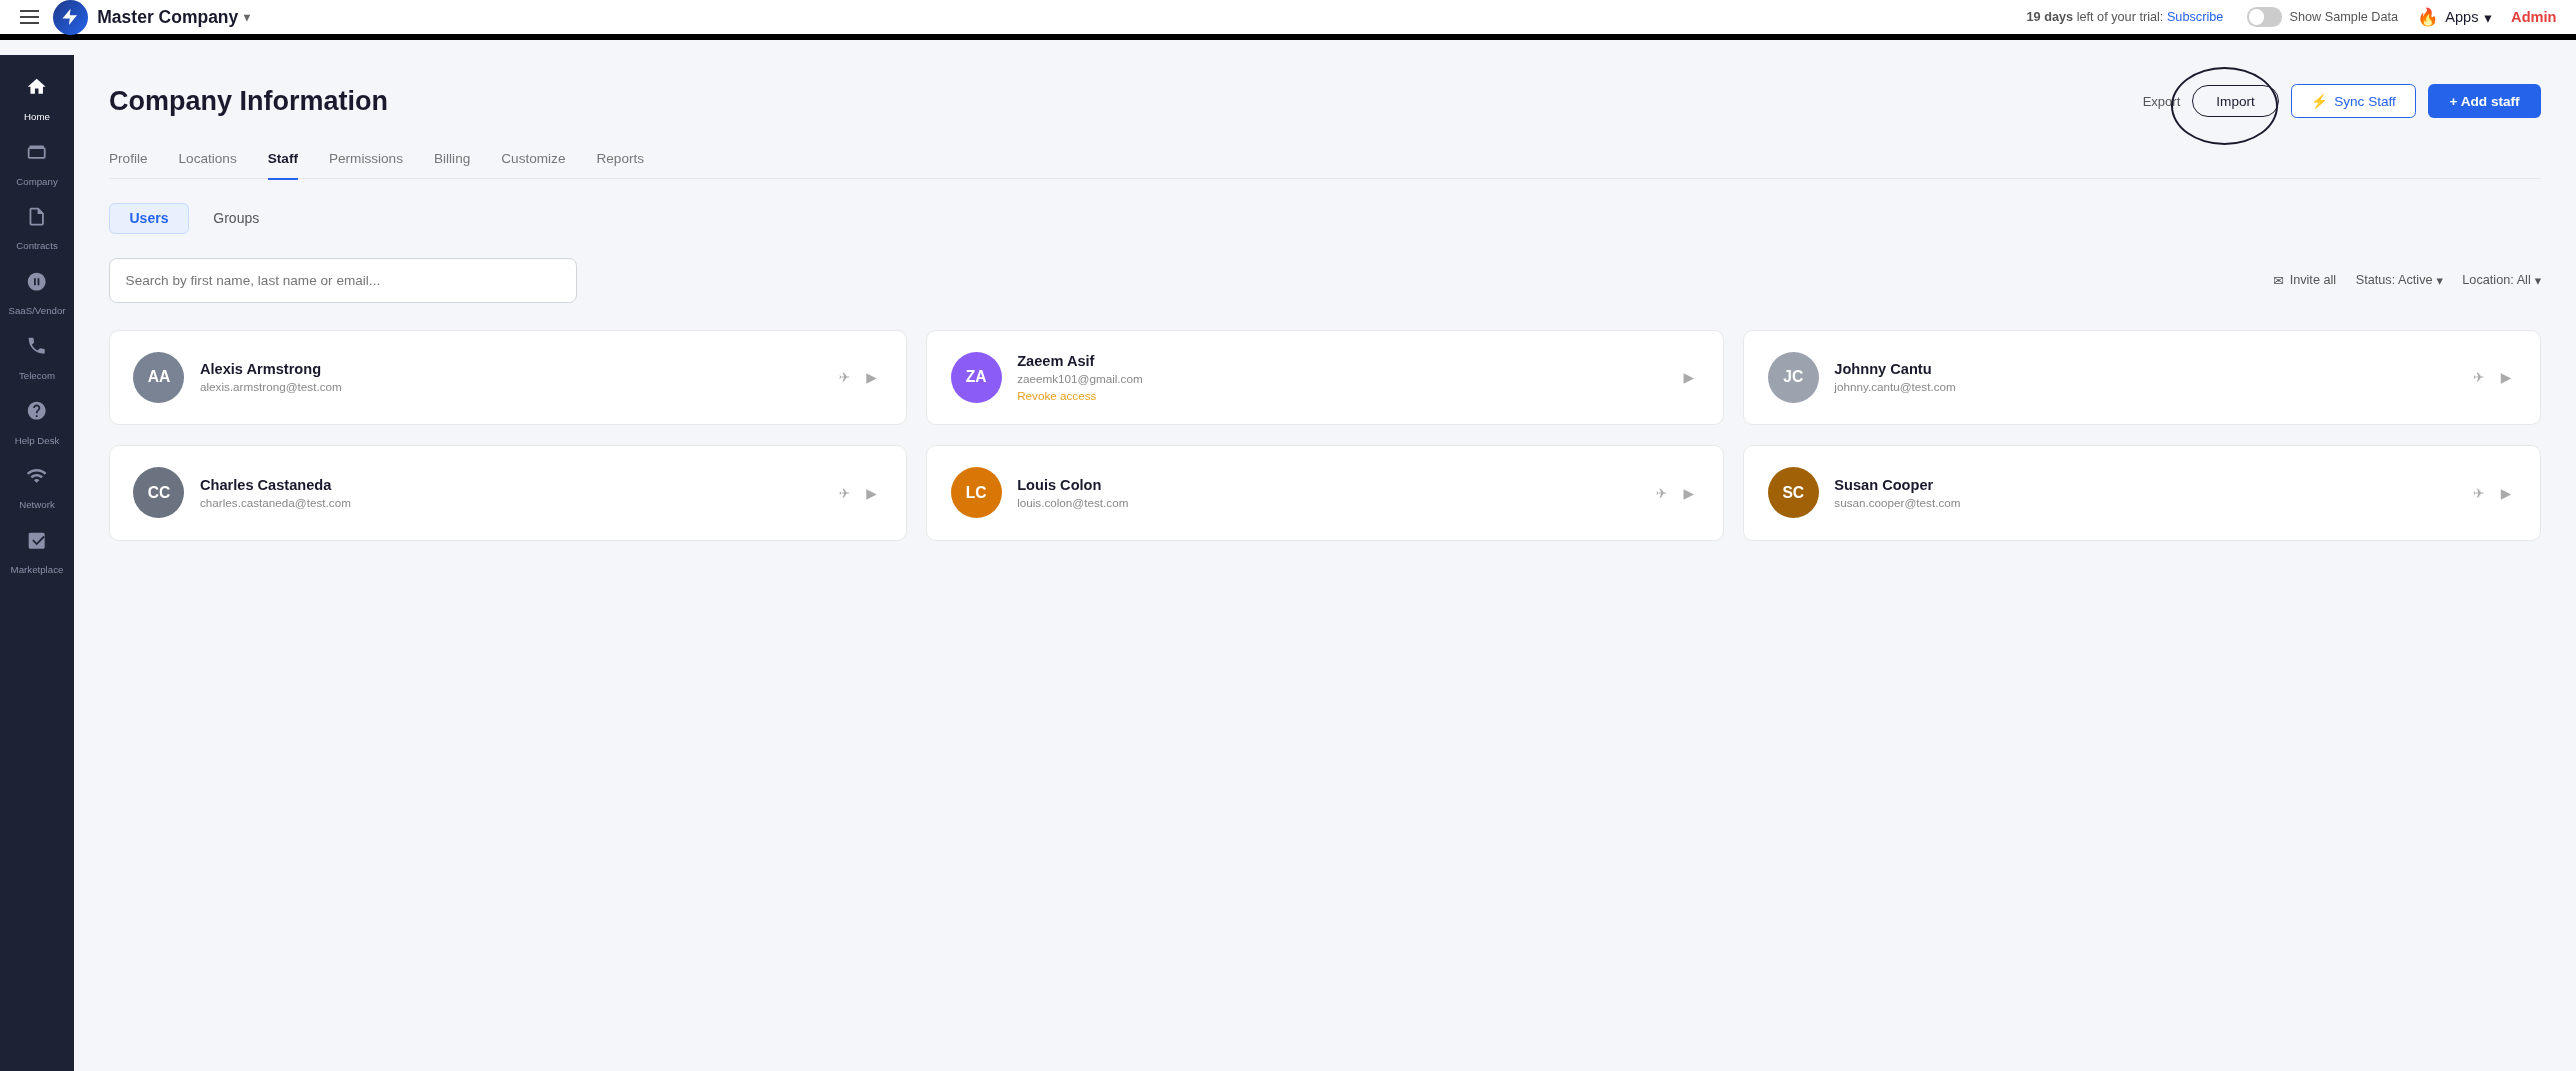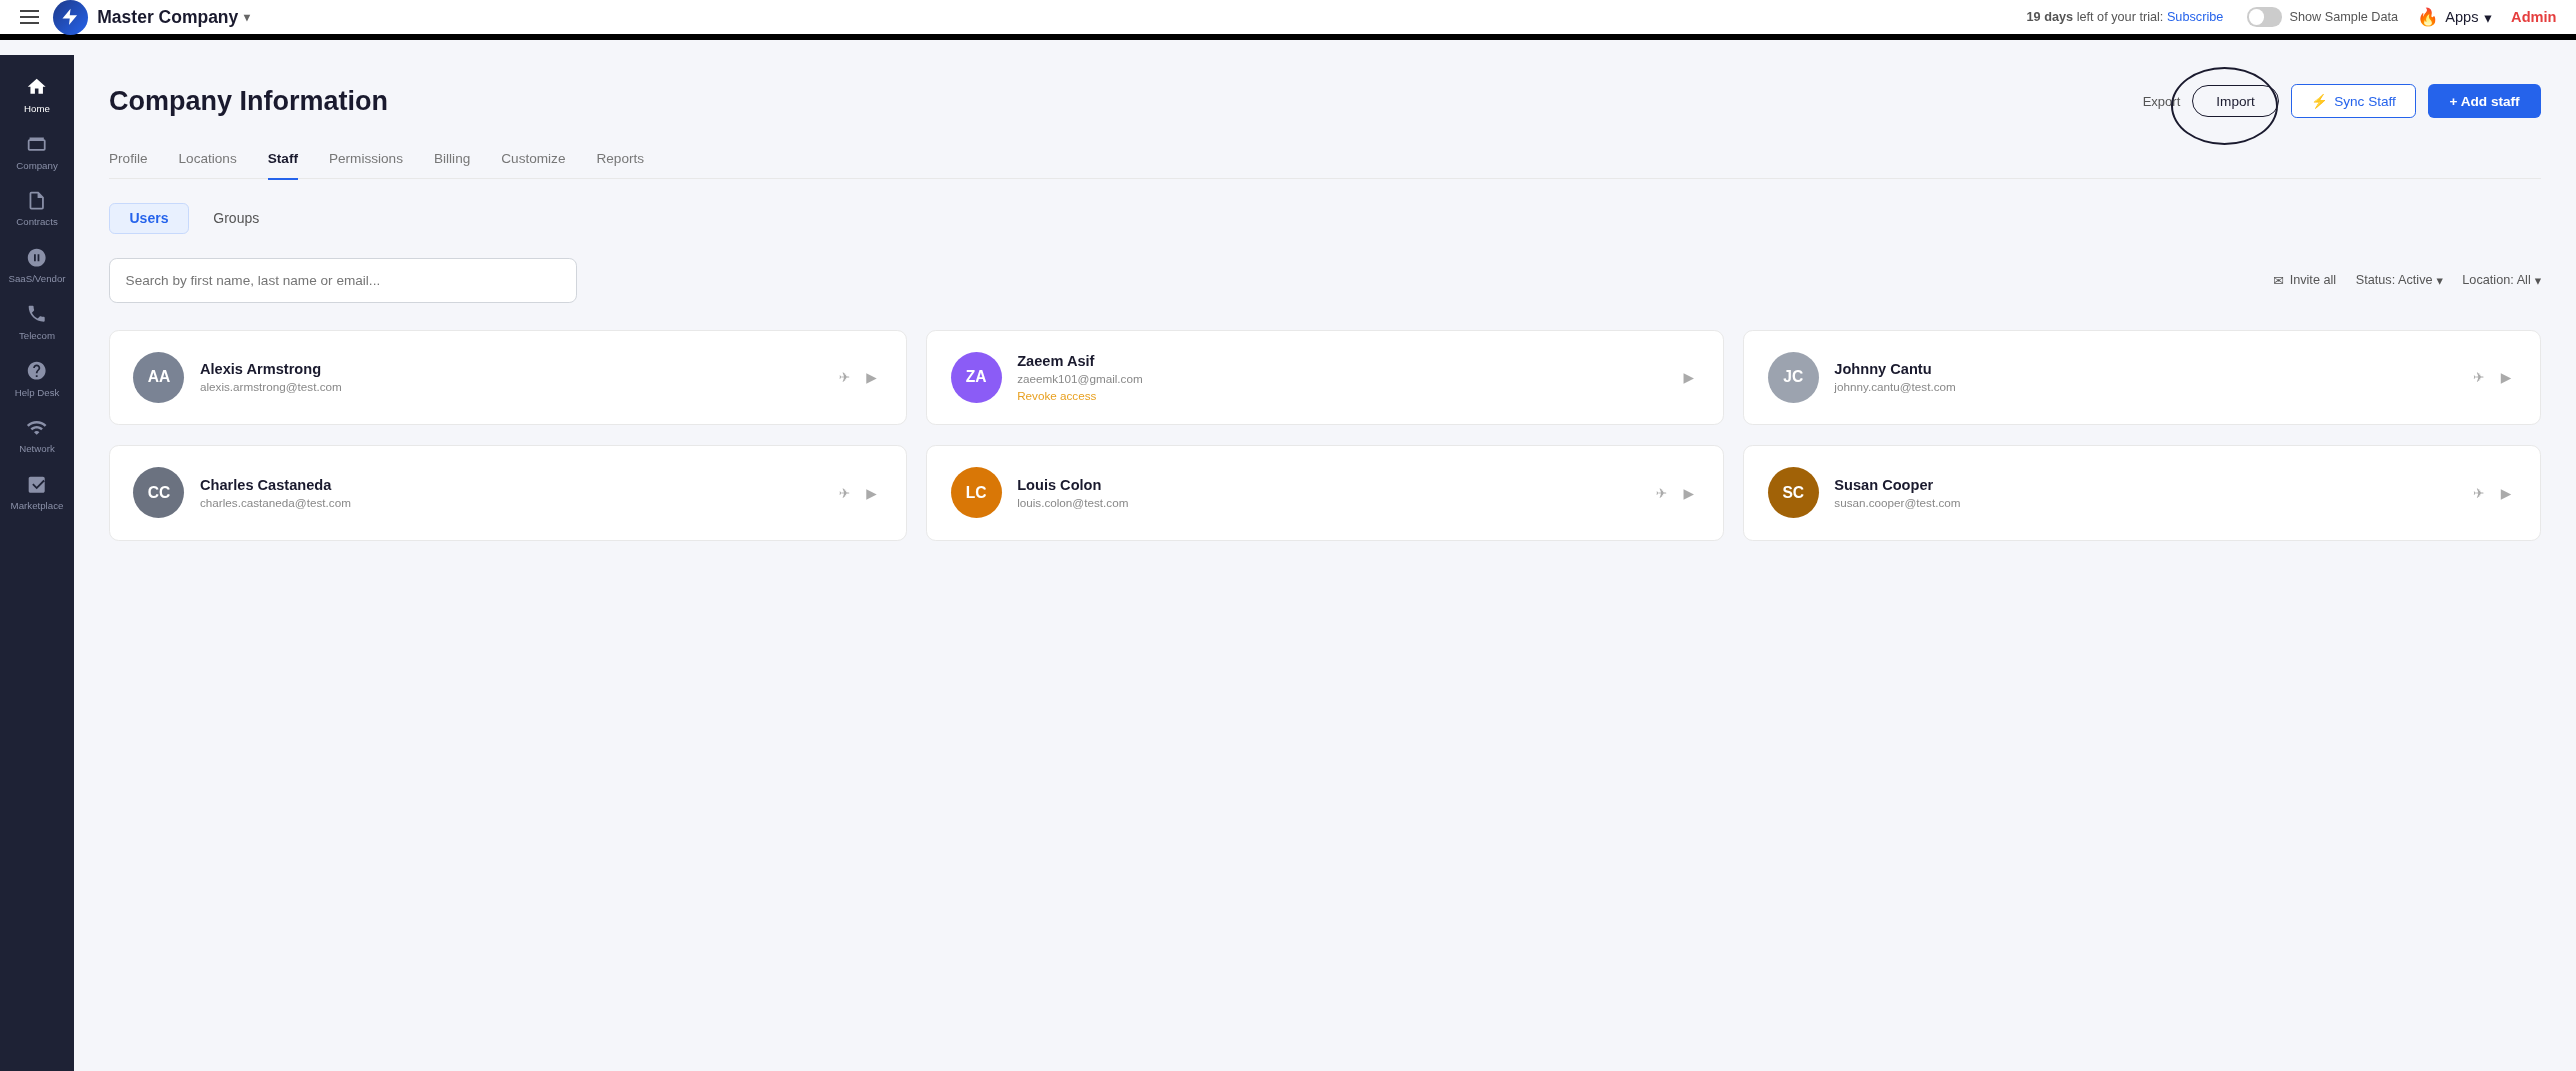--- a/index.html
+++ b/index.html
@@ -29,21 +29,21 @@
 
     
     .sidebar {
       position: fixed; left: 0; top: 55px; bottom: 0; width: 74px;
       background: #1e2235; display: flex; flex-direction: column; align-items: center;
       padding: 11.7px 0; z-index: 90; overflow-y: auto;
     }
     .sidebar-item {
       display: flex; flex-direction: column; align-items: center; justify-content: center;
       width: 100%; padding: 9.7px 0; cursor: pointer; color: #8a90a8;
-      font-size: 9.7px; gap: 5px; transition: color 0.2s;
+      font-size: 9.7px; gap: 13px; transition: color 0.2s;
     }
     .sidebar-item.active { color: #fff; }
     .sidebar-item svg { width: 21.4px; height: 21.4px; }
     .sidebar-item span { font-size: 9.7px; text-align: center; }
 
     
     .main-content {
       margin-left: 74px; margin-top: 55px; padding: 29px 35px; min-height: calc(100vh - 55px);
       background: #f5f6fa;
     }

